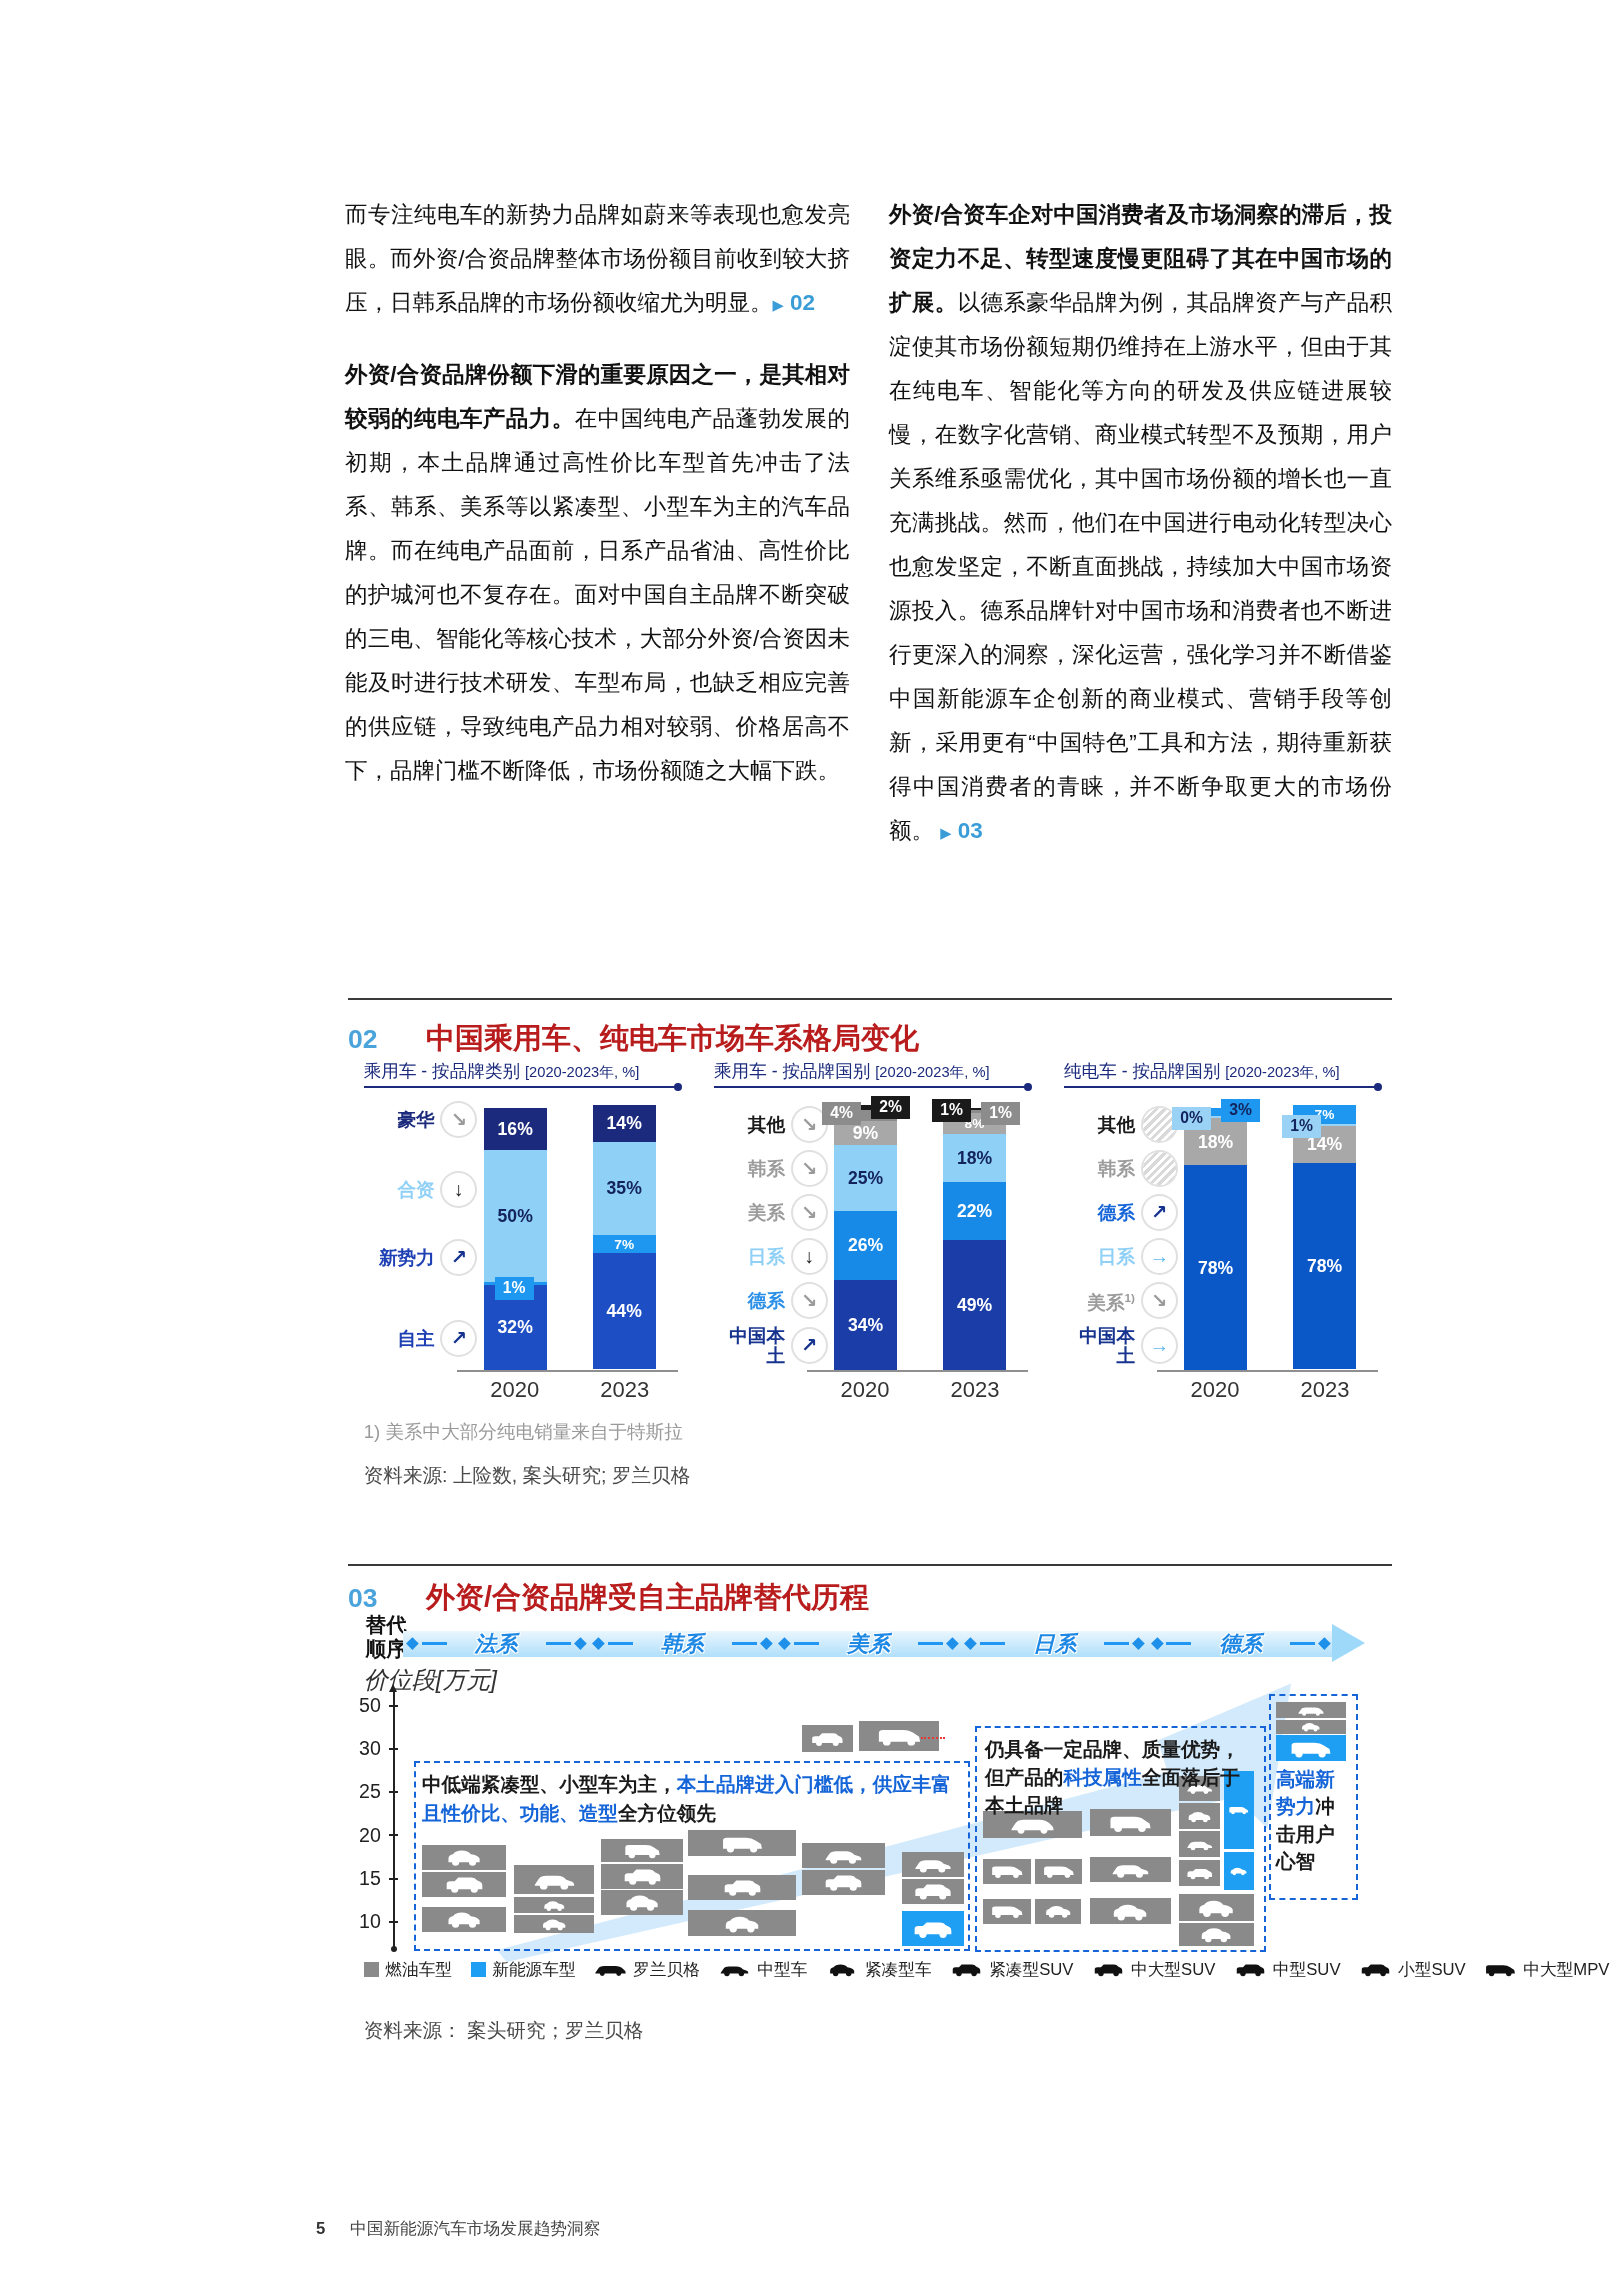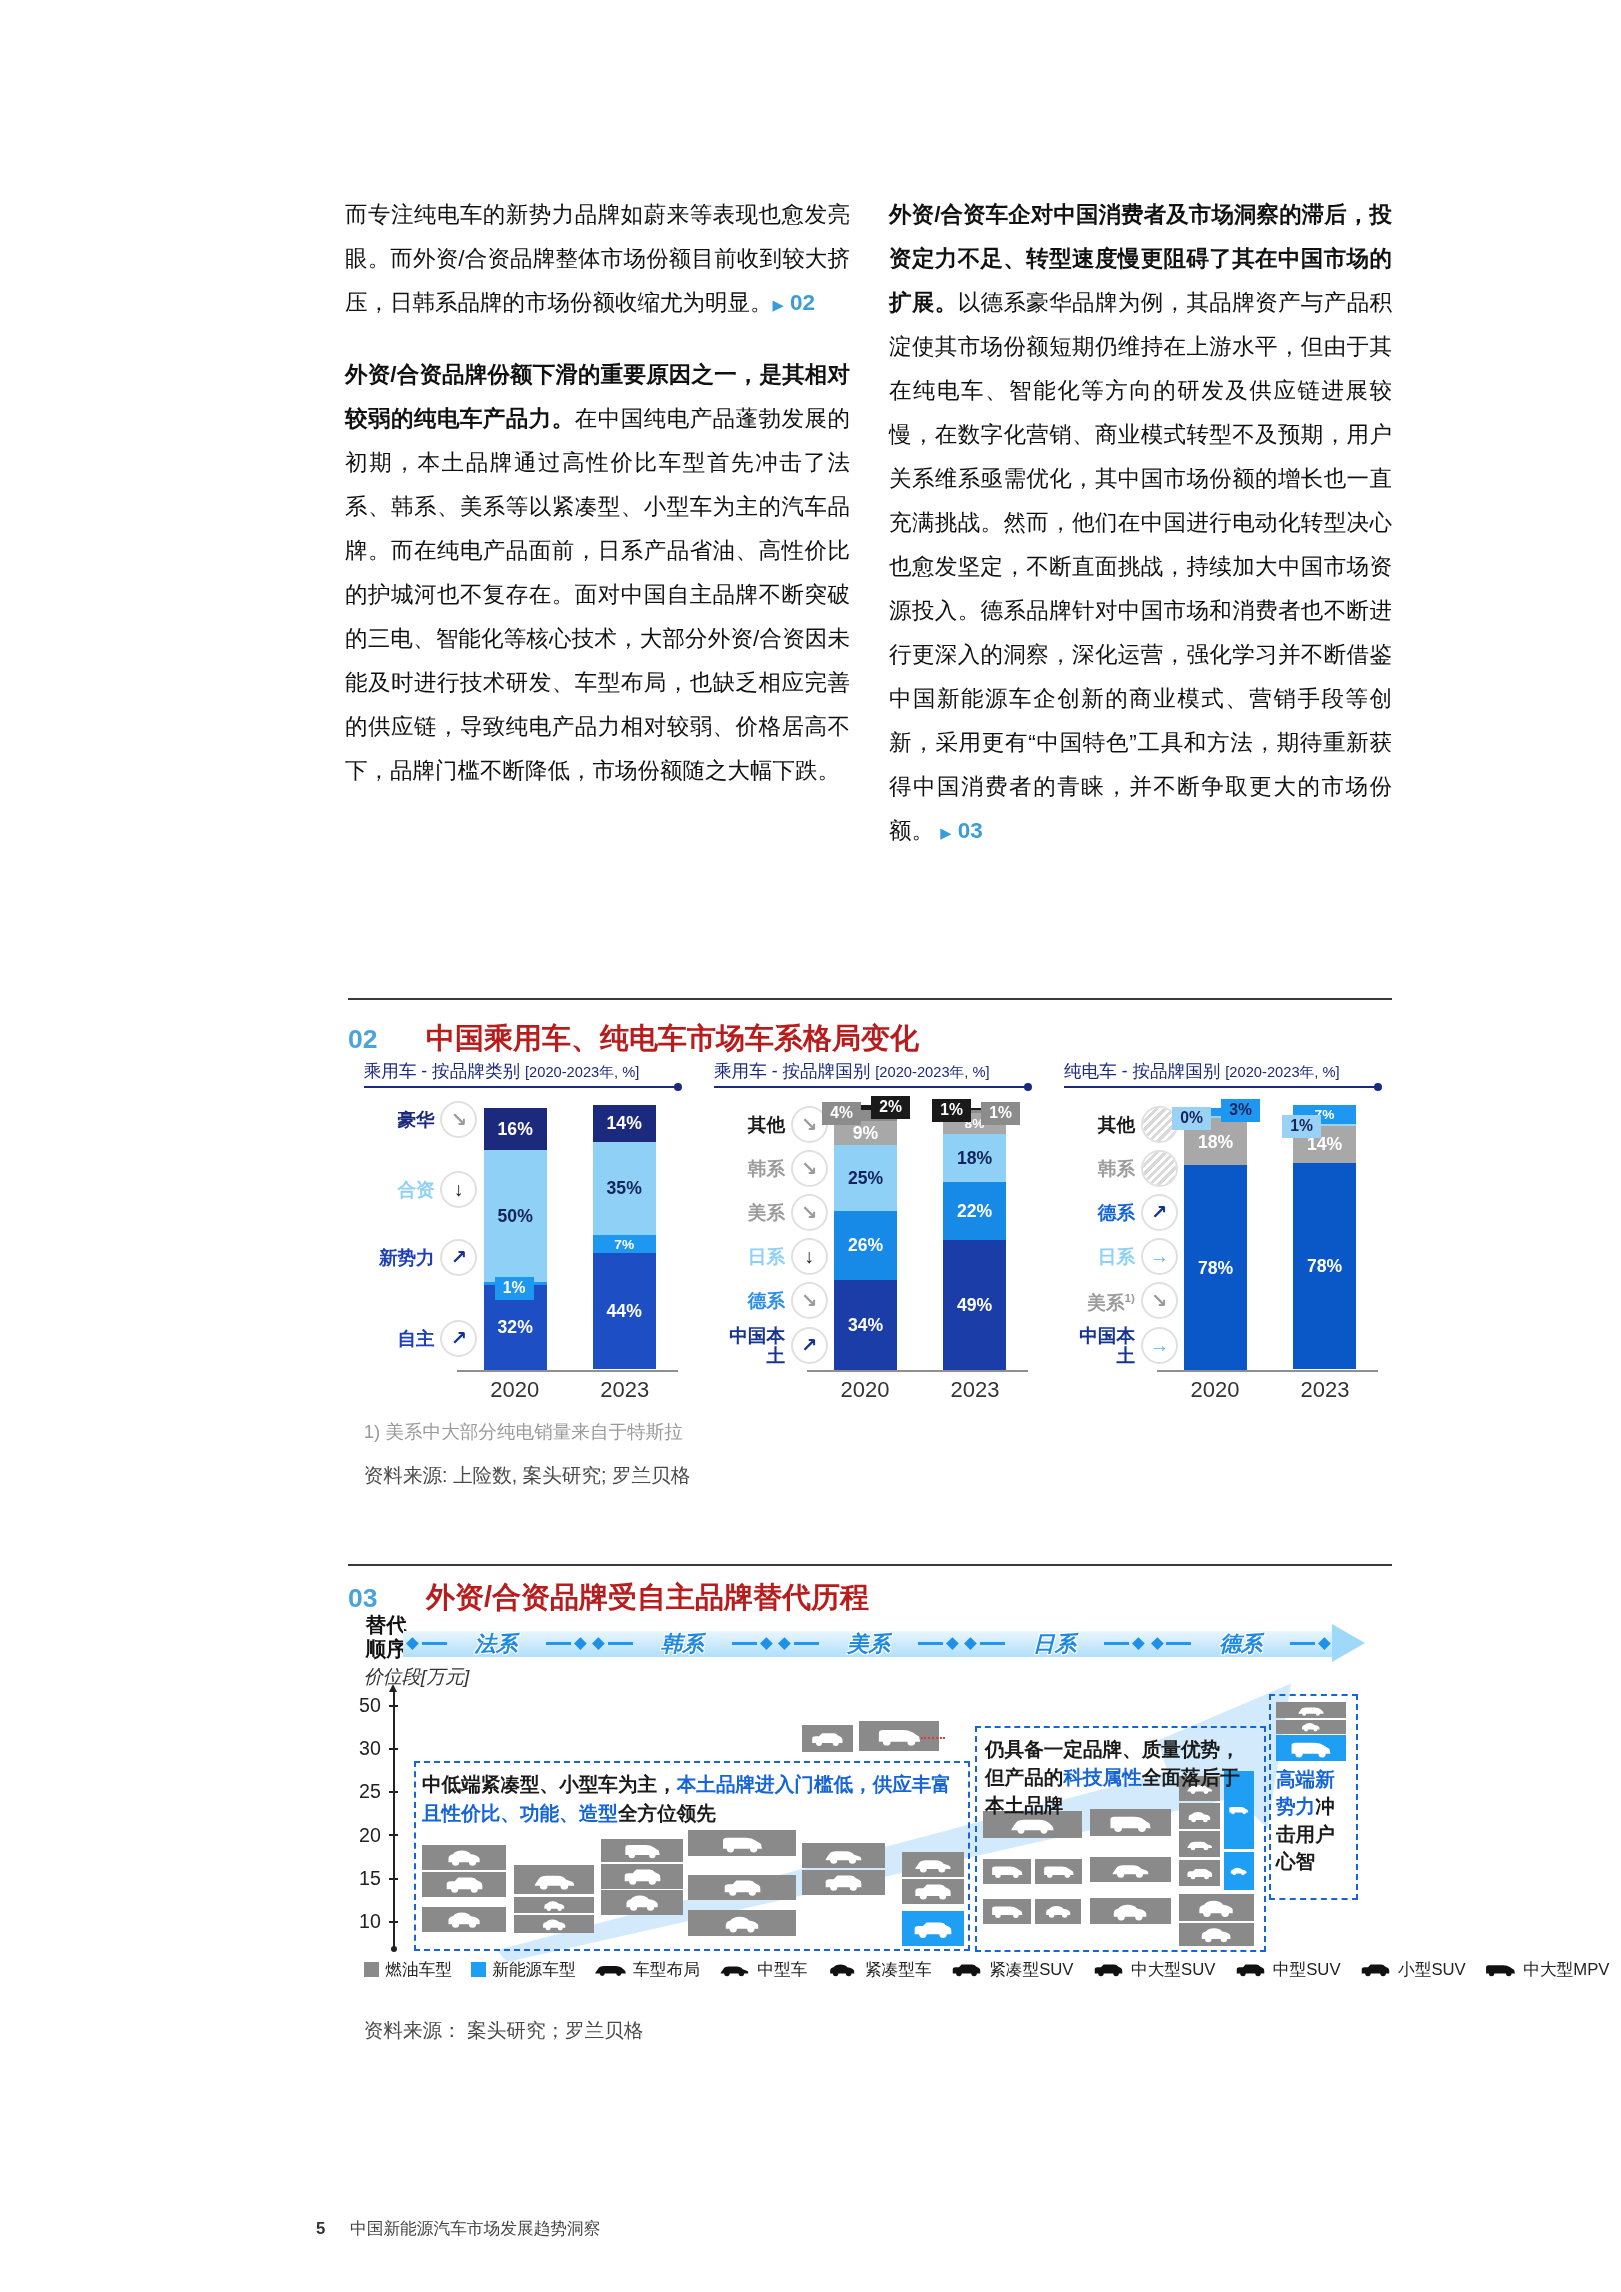--- a/index.html
+++ b/index.html
@@ -44,21 +44,21 @@
   
   .seq-label{position:absolute;left:17.6px;top:55px;font-size:20.6px;font-weight:700;line-height:23.5px;color:#111;}
   .band{position:absolute;left:55px;top:73px;width:931px;height:25.5px;display:flex;align-items:center;
         background:linear-gradient(180deg,#eaf6fe,#b0dffb);}
   .band:after{content:"";position:absolute;right:-31px;top:-6.9px;width:0;height:0;
         border-left:33px solid #9fd9fa;border-top:19.6px solid transparent;border-bottom:19.6px solid transparent;}
   .band .dia{width:8.8px;height:8.8px;background:#1e90ea;transform:rotate(45deg);margin:0 4.9px;flex:0 0 auto;}
   .band .ln{flex:1 1 auto;height:2.9px;background:#2196f3;}
   .band .blab{flex:0 0 auto;margin:0 28px;font-size:21.6px;font-weight:700;font-style:italic;color:#1e88e5;
         text-shadow:-1px -1px 0 #fff,1px -1px 0 #fff,-1px 1px 0 #fff,1px 1px 0 #fff;}
-  .price-label{position:absolute;left:15.7px;top:106px;font-size:19px;font-style:italic;color:#333;}
+  .price-label{position:absolute;left:15.7px;top:106px;font-size:24px;font-style:italic;color:#333;}
   .vaxis{position:absolute;left:45px;top:131px;width:2px;height:259px;background:#222;}
   .vaxis:before{content:"";position:absolute;top:-8.8px;left:-3.9px;border:4.9px solid transparent;border-bottom:8.8px solid #222;}
   .vaxis:after{content:"";position:absolute;bottom:-3.9px;left:-2px;width:5.9px;height:5.9px;border-radius:50%;background:#222;}
   .tick-lab{position:absolute;width:29px;text-align:right;font-size:19.6px;color:#222;}
   .tick-mark{position:absolute;width:8.8px;height:2px;background:#222;left:41px;}
   .dash-box{position:absolute;border:2.5px dashed #1565d8;z-index:4;}
   .ann{position:absolute;z-index:5;font-weight:700;line-height:29px;}
   .ann .dark{color:#1a1a1a;} .ann .blue{color:#1565d8;}
   .ann-left{left:74px;top:212px;width:537px;font-size:19.6px;}
   .ann-mid{left:637px;top:177px;width:271px;font-size:19.6px;line-height:28px;}
@@ -563,21 +563,21 @@
           <span class="txt">燃油车型</span>
         </div>
         <div class="f3-item">
           <span class="swatch b"></span>
           <span class="txt">新能源车型</span>
         </div>
         <div class="f3-item">
           <svg width="33" height="16.7" viewBox="0 0 34 17">
             <use href="#ic-sedanl"></use>
           </svg>
-          <span class="txt">车型布局</span>
+          <span class="txt">罗兰贝格</span>
         </div>
         <div class="f3-item">
           <svg width="33" height="16.7" viewBox="0 0 34 17">
             <use href="#ic-sedan"></use>
           </svg>
           <span class="txt">中型车</span>
         </div>
         <div class="f3-item">
           <svg width="33" height="16.7" viewBox="0 0 34 17">
             <use href="#ic-car"></use>

